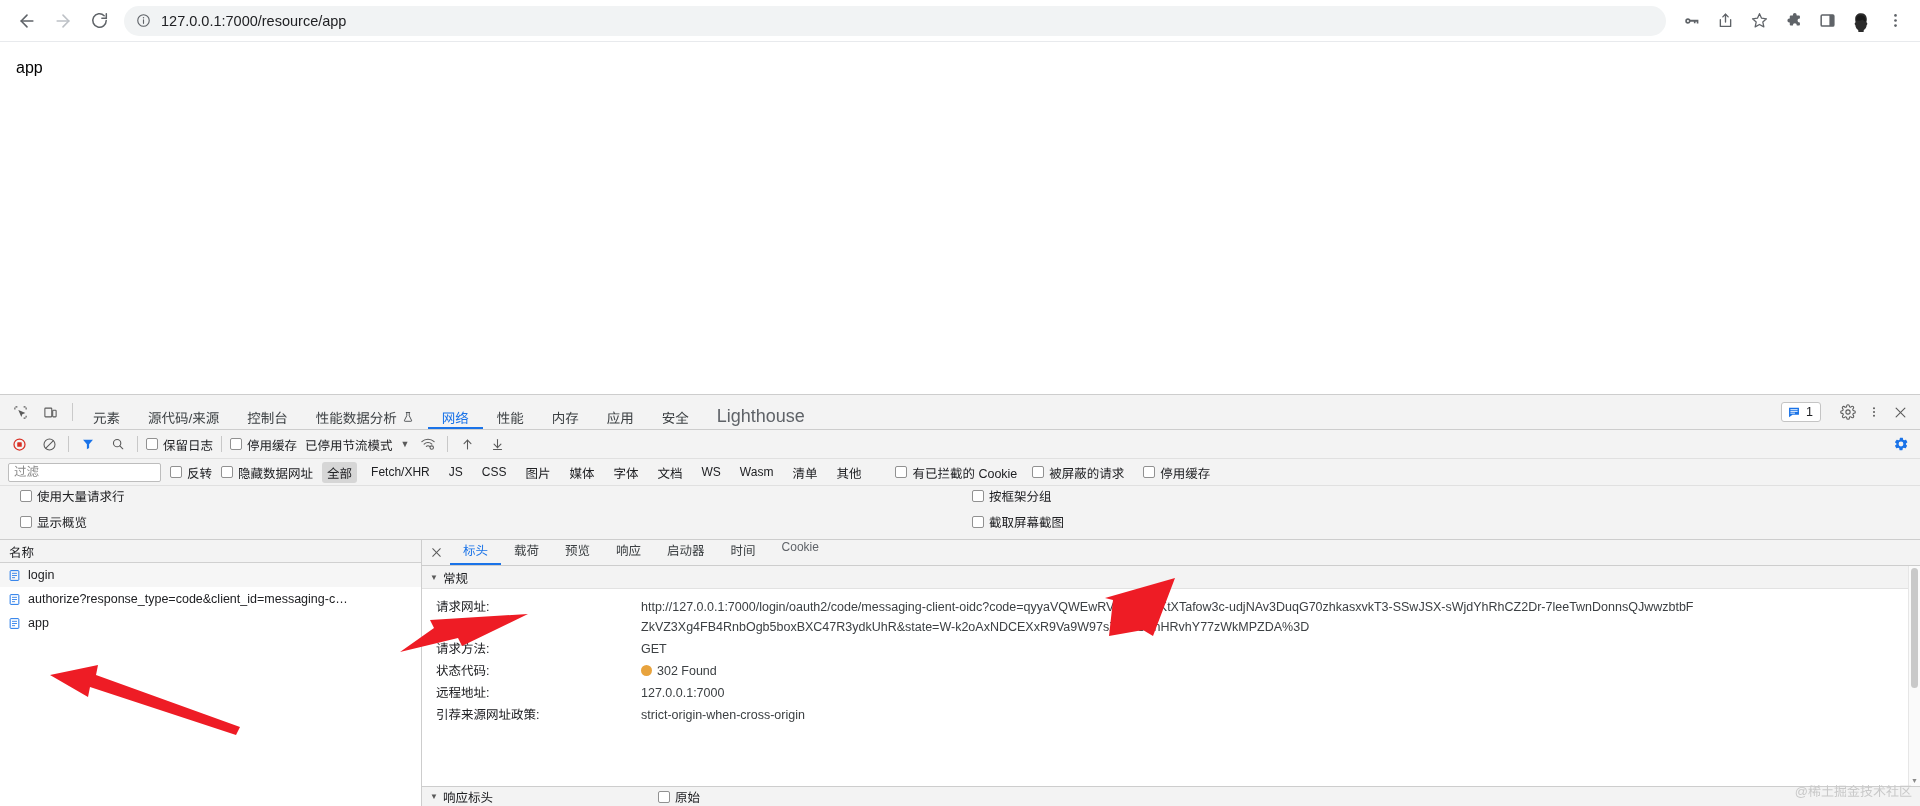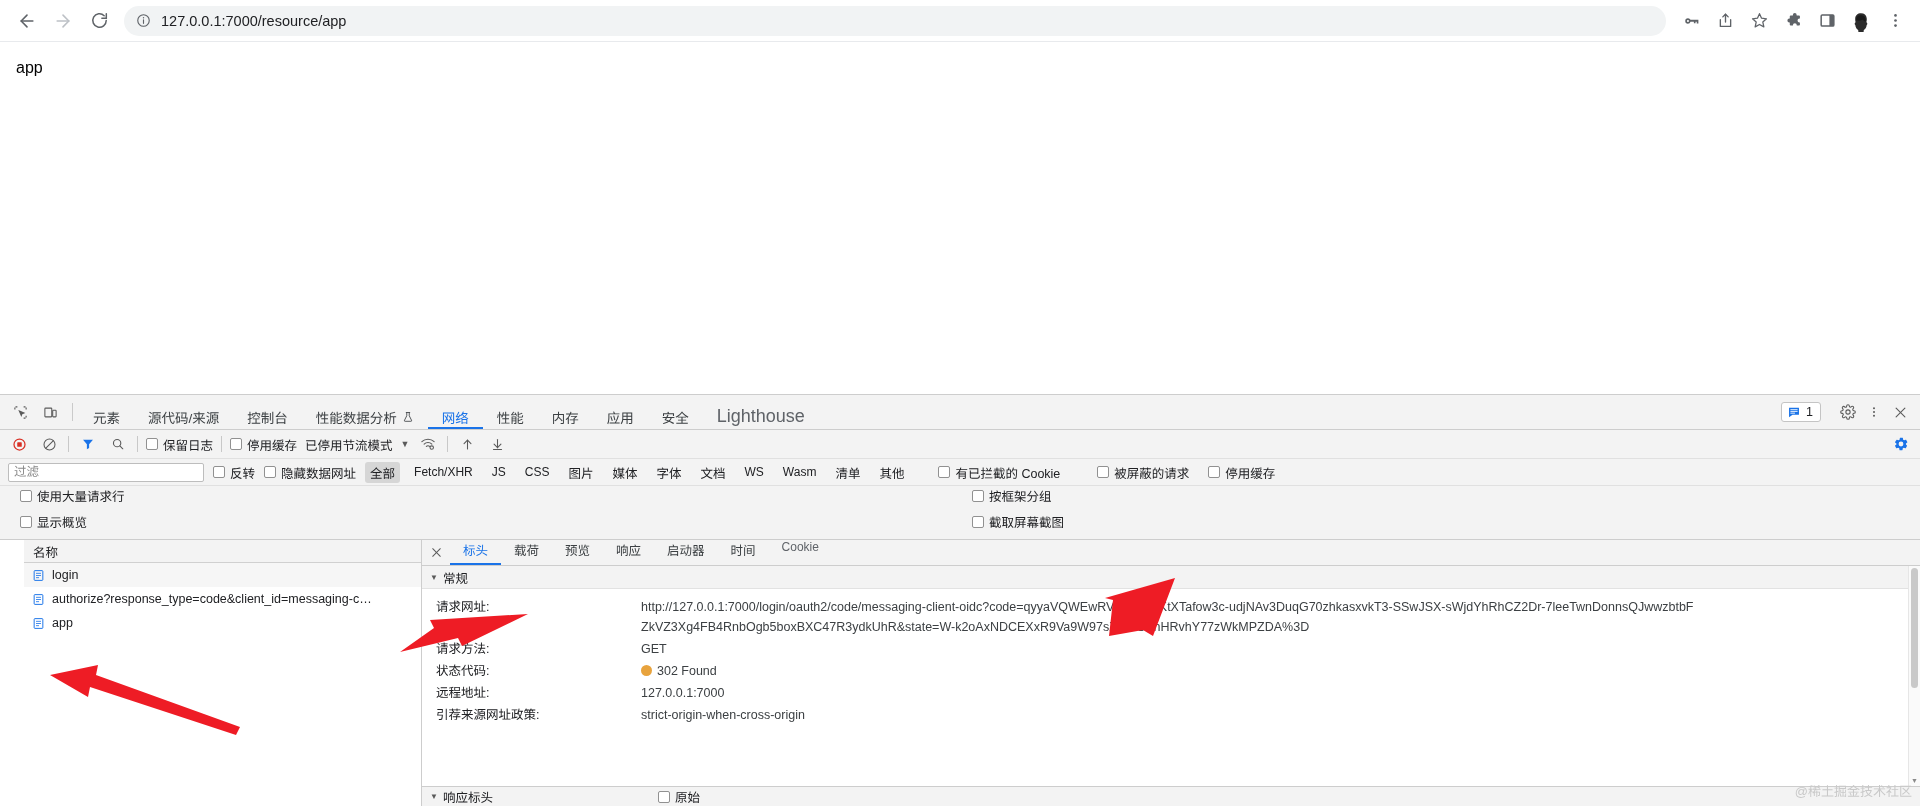--- a/index.html
+++ b/index.html
@@ -106,21 +106,21 @@
   .caret { font-size: 9px; color: #5a5a5a; }
   .net-right { margin-left: auto; display: flex; align-items: center; }
 
   
   .filter-row {
     height: 27px; display: flex; align-items: center;
     padding: 0 8px; gap: 9px; background: #f3f3f3;
     border-bottom: 1px solid #e0e0e0; flex: none;
   }
   .filter-input {
-    width: 196px; height: 19px; background: #fff;
+    width: 153px; height: 19px; background: #fff;
     border: 1px solid #bdbdbd; border-radius: 2px;
     font-size: 12.5px; color: #202124; padding: 0 5px;
     font-family: inherit;
   }
   .filter-input::placeholder { color: #8a8a8a; }
   .ftype {
     font-size: 12.5px; color: #202124; padding: 1px 5px;
     border-radius: 3px; white-space: nowrap;
   }
   .ftype.sel { background: #d6d6d6; }
@@ -132,21 +132,21 @@
     padding: 0 20px; background: #f3f3f3; flex: none; position: relative;
   }
   .set-row.last { border-bottom: 1px solid #cdcdcd; height: 28px; }
   .set-right { position: absolute; left: 972px; display: flex; align-items: center; }
 
   
   .net-main { flex: 1 1 auto; display: flex; min-height: 0; }
 
   .req-list {
     width: 422px; flex: none; display: flex; flex-direction: column;
-    border-right: 1px solid #cdcdcd; background: #fff; min-height: 0; padding-left: 24px;
+    border-right: 1px solid #cdcdcd; background: #fff; min-height: 0;
   }
   .rl-head {
     height: 23px; display: flex; align-items: center;
     padding: 0 9px; background: #f3f3f3;
     border-bottom: 1px solid #d0d0d0;
     font-size: 12.5px; color: #202124; flex: none;
   }
   .rl-rows { flex: 1 1 auto; overflow: hidden; }
   .rl-row {
     height: 24px; display: flex; align-items: center;
@@ -491,21 +491,21 @@
     <span class="ftype">字体</span>
     <span class="ftype">文档</span>
     <span class="ftype latin">WS</span>
     <span class="ftype latin">Wasm</span>
     <span class="ftype">清单</span>
     <span class="ftype">其他</span>
     <label class="chk" style="margin-left:20px;">
       <span class="box"></span>
       <span>有已拦截的 Cookie</span>
     </label>
-    <label class="chk" style="margin-left:28px;">
+    <label class="chk" style="margin-left:6px;">
       <span class="box"></span>
       <span>被屏蔽的请求</span>
     </label>
     <label class="chk" style="margin-left:10px;">
       <span class="box"></span>
       <span>停用缓存</span>
     </label>
   </div>
 
   <div class="set-row">

